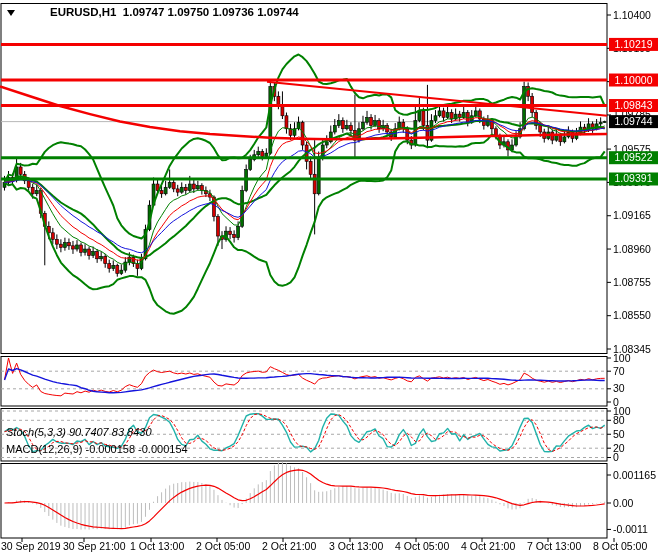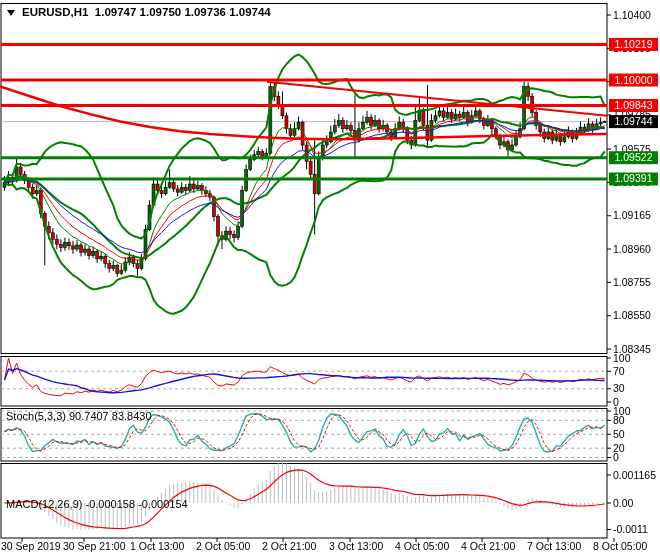--- a/index.html
+++ b/index.html
@@ -1,27 +1,27 @@
 <!DOCTYPE html>
 <html><head>
 <meta charset="utf-8">
 <style>
   html,body{margin:0;padding:0;background:#e8e8e8;}
   .window{position:relative;width:660px;height:560px;background:#ffffff;overflow:hidden;
           font-family:"Liberation Sans",sans-serif;}
   .chart-svg{position:absolute;left:0;top:0;}
   .title{position:absolute;left:7px;top:6px;display:flex;align-items:center;
-         font-size:11.5px;font-weight:bold;color:#000;}
+         font-size:11.5px;font-weight:bold;color:#000;gap:28px;}
   .title .txt{white-space:pre;}
   .tri{width:0;height:0;border-left:4.5px solid transparent;border-right:4.5px solid transparent;
        border-top:6px solid #000;margin-right:7px;margin-top:1px;}
   .pane-label{position:absolute;left:6px;font-size:11px;color:#000;white-space:pre;}
   #rsi-label{top:357px;}
-  #stoch-label{top:410px;}
-  #macd-label{top:498px;text-align:center;}
+  #stoch-label{top:426px;font-style:italic;}
+  #macd-label{top:443px;text-align:center;}
 </style>
 </head>
 <body>
 
 <div class="window">
   <svg id="chart" class="chart-svg" width="660" height="560" viewBox="0 0 660 560">
       <g>
         <rect x="1" y="3.5" width="606" height="350" fill="none" stroke="#000000" stroke-width="1"></rect>
         <rect x="1" y="356.5" width="606" height="49.5" fill="none" stroke="#000000" stroke-width="1"></rect>
         <rect x="1" y="408.5" width="606" height="52.5" fill="none" stroke="#000000" stroke-width="1"></rect>

